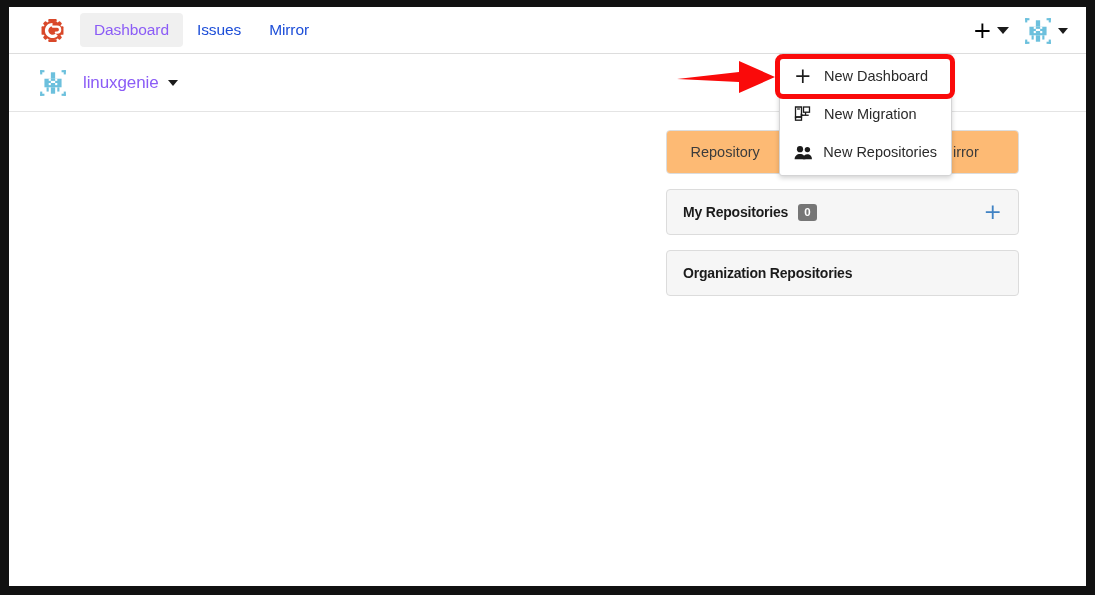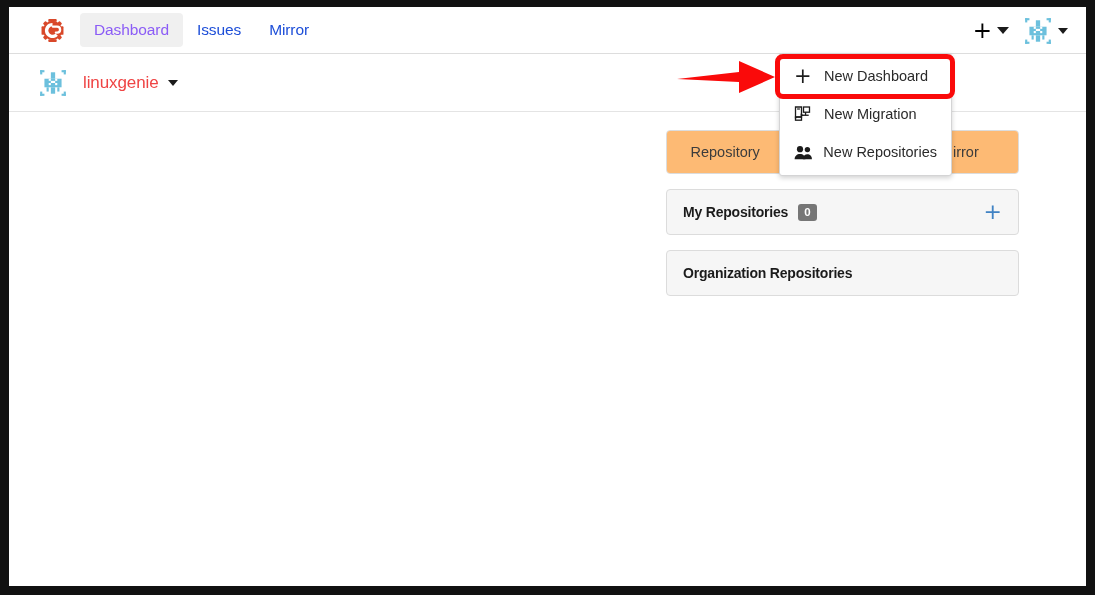--- a/index.html
+++ b/index.html
@@ -70,21 +70,21 @@
   
   .user-row {
     position: absolute; top: 47px; left: 0;
     width: 1077px; height: 58px;
     display: flex; align-items: center;
     border-bottom: 1px solid #e4e4e4;
     background: #ffffff;
   }
   .user-avatar { margin-left: 29px; }
   .user-name {
-    margin-left: 15px; font-size: 17px; color: #ef4444;
+    margin-left: 15px; font-size: 17px; color: #8b5cf6;
     letter-spacing: -0.1px;
   }
   .user-caret { margin-left: 9px; }
 
   
   .right-col {
     position: absolute; left: 657px; top: 123px; width: 353px;
   }
   .tabbar {
     display: flex; width: 353px; height: 44px;

